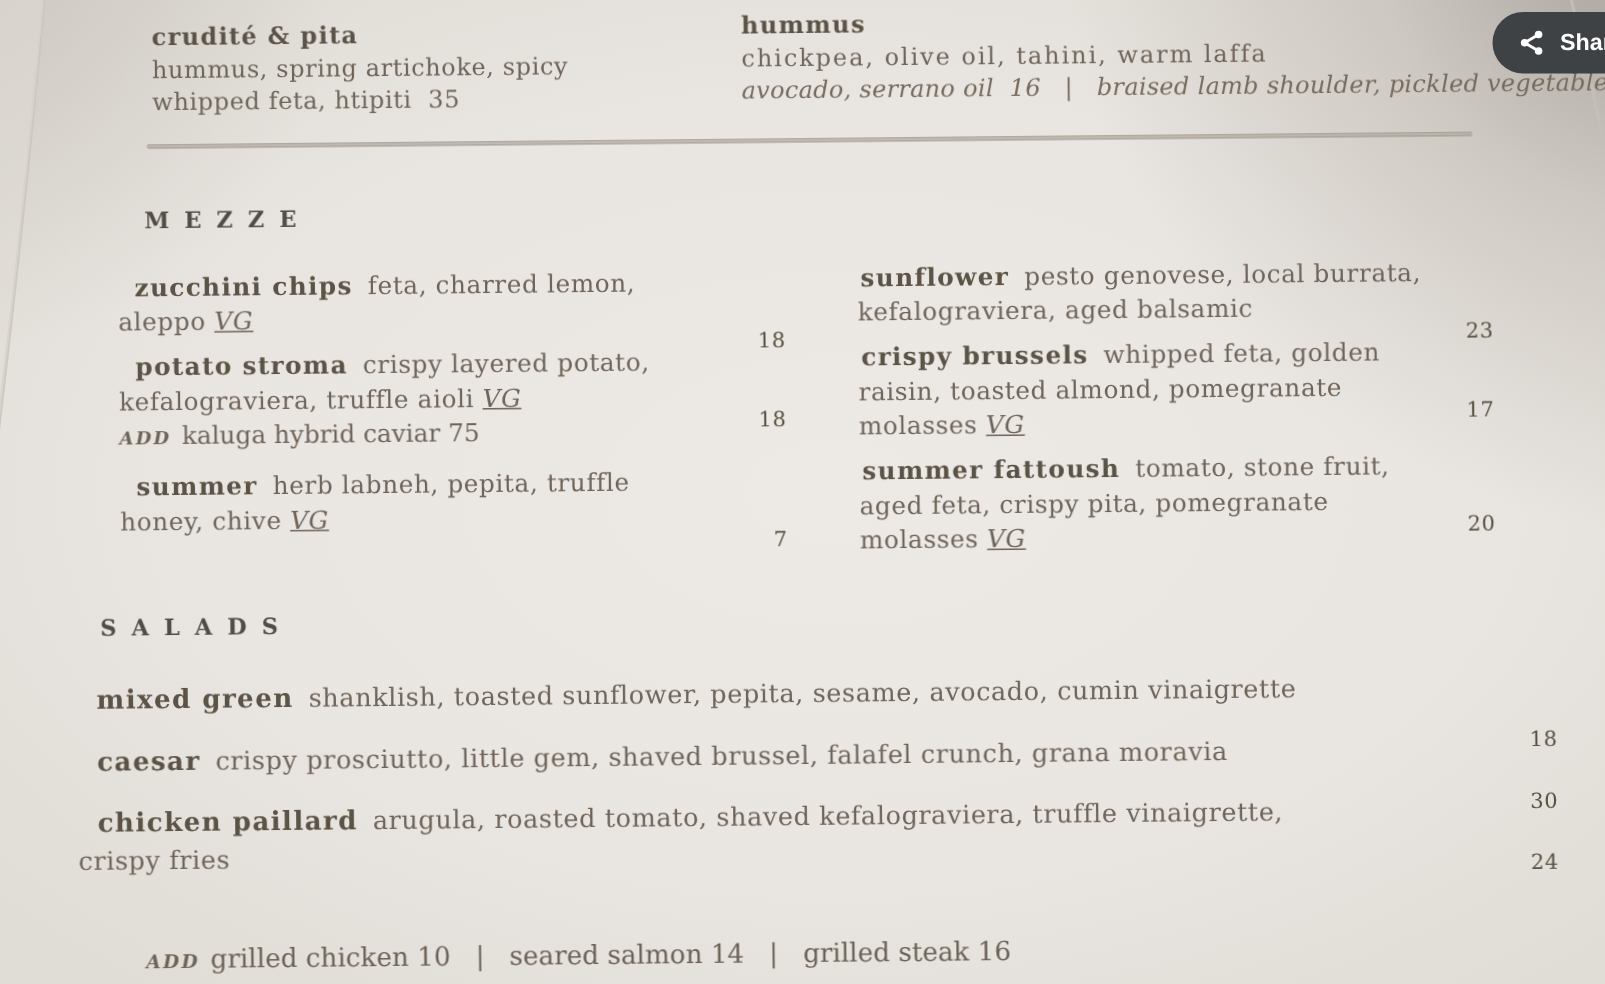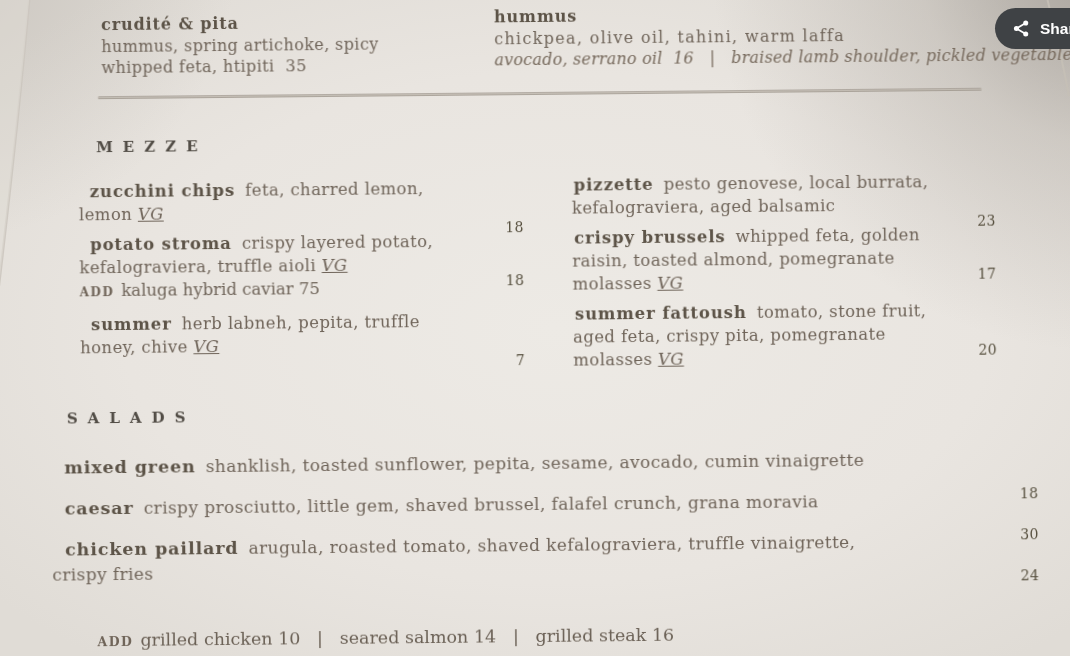--- a/index.html
+++ b/index.html
@@ -34,21 +34,21 @@
   .rule{position:absolute;left:100px;top:92px;width:884px;height:3px;border-radius:2px;
     background:linear-gradient(to bottom,#9a938a 0%,#bcb5ab 50%,#8d867c 100%);opacity:.8;}
   
   .sec{position:absolute;font-size:15px;font-weight:600;letter-spacing:10px;color:#514c45;}
   
   .mcol{position:absolute;}
   .mi{position:relative;margin-bottom:7px;}
   .mi .first{text-indent:11px;}
   .mcol-right .mi .first{text-indent:2px;}
   .addln{line-height:24px;font-size:16.5px;white-space:pre;}
-  .add-label{font-size:12px;letter-spacing:1.5px;color:#6f6458;font-weight:600;margin-right:7px;}
+  .add-label{font-size:12px;letter-spacing:1.5px;color:#6f6458;font-weight:600;margin-right:7px;font-style:italic;}
   
   .scol{position:absolute;left:50px;top:450px;width:987px;}
   .si{position:relative;margin-bottom:15px;}
   .si .ln{line-height:26px;font-size:17px;}
   .si .ln2{line-height:25px;}
   .si .first{text-indent:13px;}
   .si .name{font-size:17.5px;}
   .si .price{top:-5px;}
   .salads-add{margin-top:16px;white-space:pre;font-size:17.5px;line-height:25px;color:#6b6156;}
   .salads-add .add-label{font-size:12.5px;}
@@ -86,39 +86,39 @@
       <div class="ln italic-ln">avocado, serrano oil  16   |   braised lamb shoulder, pickled vegetable 18</div>
     </div>
 
     <div class="rule"></div>
 
     <div class="sec" style="left:98px;top:134px;">MEZZE</div>
 
     <div class="mcol" style="left:80px;top:176px;width:445px;">
       <div class="mi">
         <div class="ln first"><span class="name">zucchini chips</span><span>feta, charred lemon,</span></div>
-        <div class="ln"><span>lemon</span> <span class="vg">VG</span></div>
+        <div class="ln"><span>aleppo</span> <span class="vg">VG</span></div>
         <span class="price">18</span>
       </div>
       <div class="mi" style="margin-bottom:9px;">
         <div class="ln first"><span class="name">potato stroma</span><span>crispy layered potato,</span></div>
         <div class="ln"><span>kefalograviera, truffle aioli</span> <span class="vg">VG</span></div>
         <div class="addln"><span class="add-label">ADD</span><span>kaluga hybrid caviar 75</span></div>
         <span class="price">18</span>
       </div>
       <div class="mi">
         <div class="ln first"><span class="name">summer</span><span>herb labneh, pepita, truffle</span></div>
         <div class="ln"><span>honey, chive</span> <span class="vg">VG</span></div>
         <span class="price">7</span>
       </div>
     </div>
 
     <div class="mcol mcol-right" style="left:573px;top:174px;width:424px;">
       <div class="mi">
-        <div class="ln first"><span class="name">pizzette</span><span>pesto genovese, local burrata,</span></div>
+        <div class="ln first"><span class="name">sunflower</span><span>pesto genovese, local burrata,</span></div>
         <div class="ln"><span>kefalograviera, aged balsamic</span></div>
         <span class="price">23</span>
       </div>
       <div class="mi">
         <div class="ln first"><span class="name">crispy brussels</span><span>whipped feta, golden</span></div>
         <div class="ln"><span>raisin, toasted almond, pomegranate</span></div>
         <div class="ln"><span>molasses</span> <span class="vg">VG</span></div>
         <span class="price">17</span>
       </div>
       <div class="mi">

